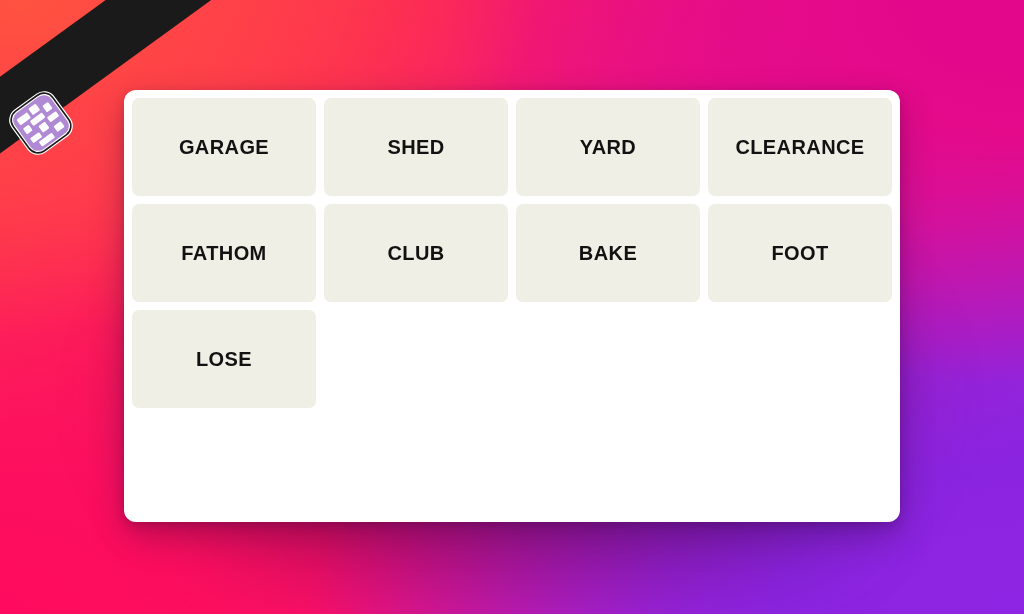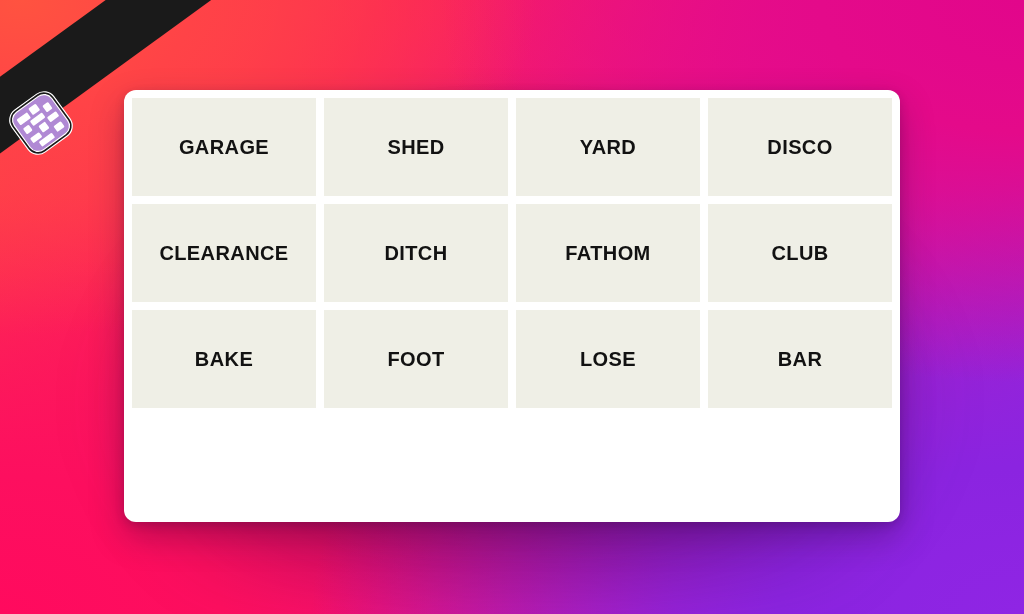--- a/index.html
+++ b/index.html
@@ -65,21 +65,21 @@
     display: grid;
     grid-template-columns: repeat(4, 1fr);
     grid-template-rows: repeat(4, 1fr);
     gap: 8px;
     width: 100%;
     height: 100%;
   }
 
   .tile {
     background: #efefe6;
-    border-radius: 0;
+    border-radius: 7px;
     display: flex;
     align-items: center;
     justify-content: center;
     color: #121212;
     font-weight: 700;
     font-size: 20px;
     letter-spacing: 0.4px;
     text-transform: uppercase;
     font-family: "Liberation Sans", sans-serif;
     user-select: none;
@@ -130,49 +130,40 @@
 
       <div class="tile">
           <span>GARAGE</span>
         </div>
       <div class="tile">
           <span>SHED</span>
         </div>
       <div class="tile">
           <span>YARD</span>
         </div>
-      <div class="tile">
-          <span>DISCO</span>
-        </div>
 
       <div class="tile">
           <span>CLEARANCE</span>
         </div>
 
-      <div class="tile">
-          <span>DITCH</span>
-        </div>
       <div class="tile">
           <span>FATHOM</span>
         </div>
       <div class="tile">
           <span>CLUB</span>
         </div>
       <div class="tile">
           <span>BAKE</span>
         </div>
 
       <div class="tile">
           <span>FOOT</span>
         </div>
       <div class="tile">
           <span>LOSE</span>
-        </div>
-      <div class="tile">
-          <span>BAR</span>
         </div>
 
     </div>
   </div>
 
   <div class="ribbon">
     
   </div>
 
   <div class="ribbon-icon-wrap">

